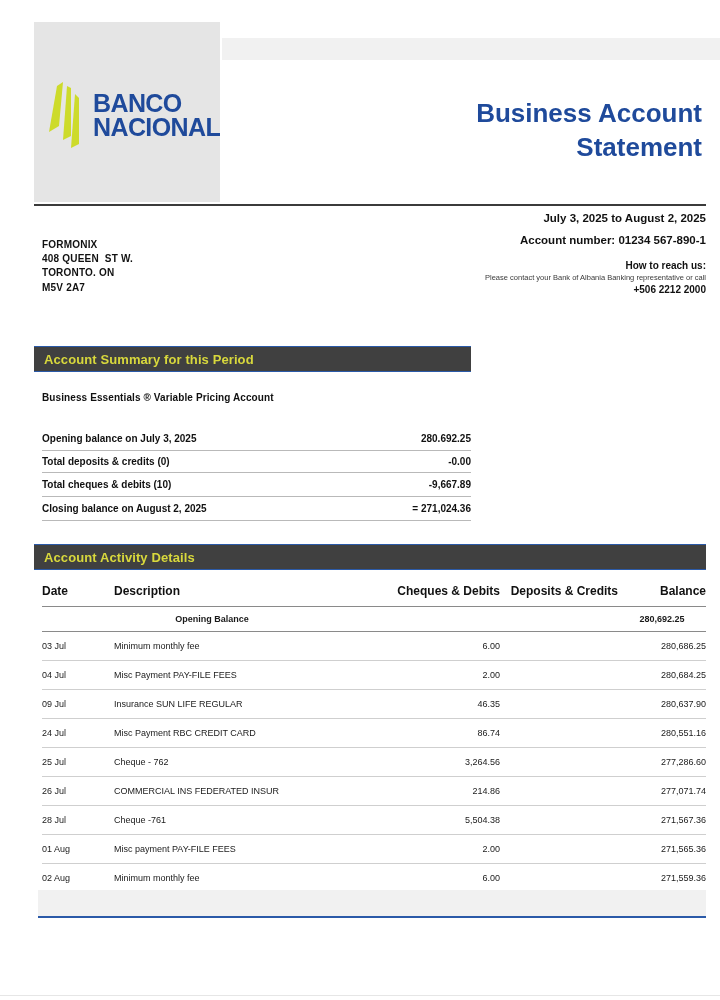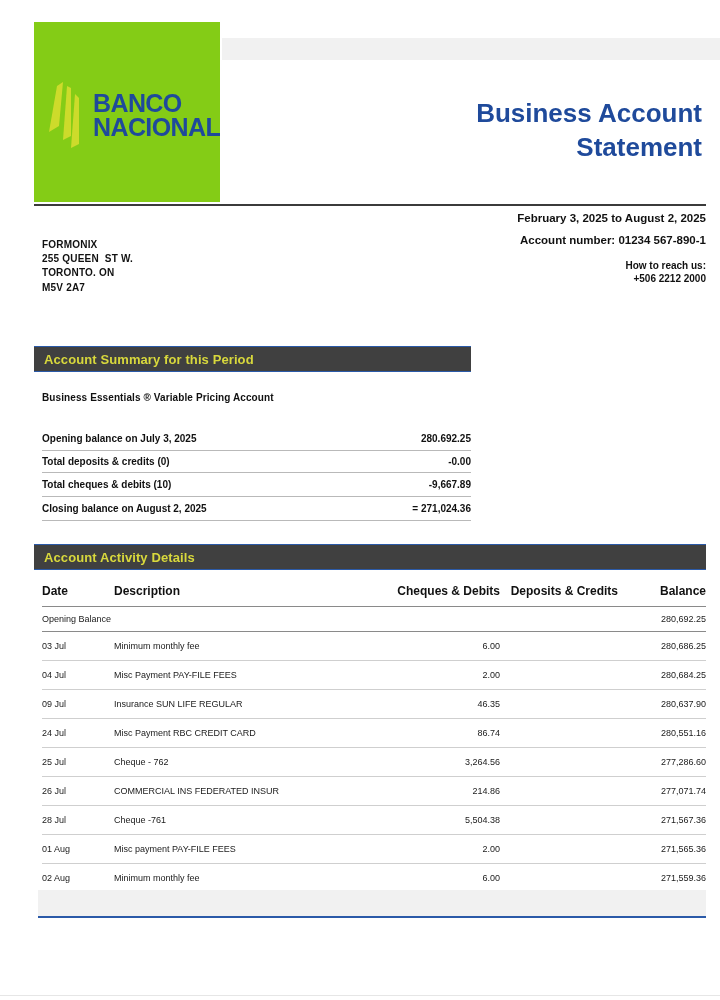--- a/index.html
+++ b/index.html
@@ -26,21 +26,21 @@
     background: #f1f1f1;
   }
 
   
   .logo-box {
     position: absolute;
     left: 34px;
     top: 22px;
     width: 186px;
     height: 180px;
-    background: #84cc16;
+    background: #e5e5e5;
   }
   .logo-inner {
     position: absolute;
     left: 11px;
     top: 58px;
     display: flex;
     align-items: center;
   }
   .logo-mark {
     width: 44px;
@@ -212,23 +212,24 @@
     white-space: nowrap;
   }
   .activity th.r, .activity td.r { text-align: right; }
   .activity td {
     padding: 9px 0 9px 0;
     border-bottom: 1px solid #cfcfcf;
     white-space: nowrap;
     color: #1a1a1a;
   }
   .activity tr.opening td {
-    font-weight: normal;
+    font-weight: bold;
     border-bottom: 1px solid #8a8a8a;
     padding: 7px 0 7px 0;
+    text-align: center;
   }
   .col-date   { width: 72px; }
   .col-desc   { width: 268px; }
   .col-debit  { width: 118px; }
   .col-credit { width: 118px; }
   .col-bal    { width: 88px; }
 
   
   .footer-bar {
     position: absolute;
@@ -270,29 +271,30 @@
 
 <div class="doc-title">
   <span>Business Account</span>
   <span class="t2">Statement</span>
 </div>
 
 <div class="head-rule"></div>
 
 <div class="address">
   <span>FORMONIX</span>
-  <span>255 QUEEN  ST W.</span>
+  <span>408 QUEEN  ST W.</span>
   <span>TORONTO. ON</span>
   <span>M5V 2A7</span>
 </div>
 
 <div class="meta">
-  <div class="period">February 3, 2025 to August 2, 2025</div>
+  <div class="period">July 3, 2025 to August 2, 2025</div>
   <div class="acct">Account number: 01234 567-890-1</div>
   <div class="reach">How to reach us:</div>
+  <div class="contact">Please contact your Bank of Albania Banking representative or call</div>
   <div class="phone">+506 2212 2000</div>
 </div>
 
 <div class="banner" id="summary-banner">
   <span class="banner-label">Account Summary for this Period</span>
 </div>
 
 <div class="summary-subtitle">Business Essentials ® Variable Pricing Account</div>
 
 <table class="summary-table">

